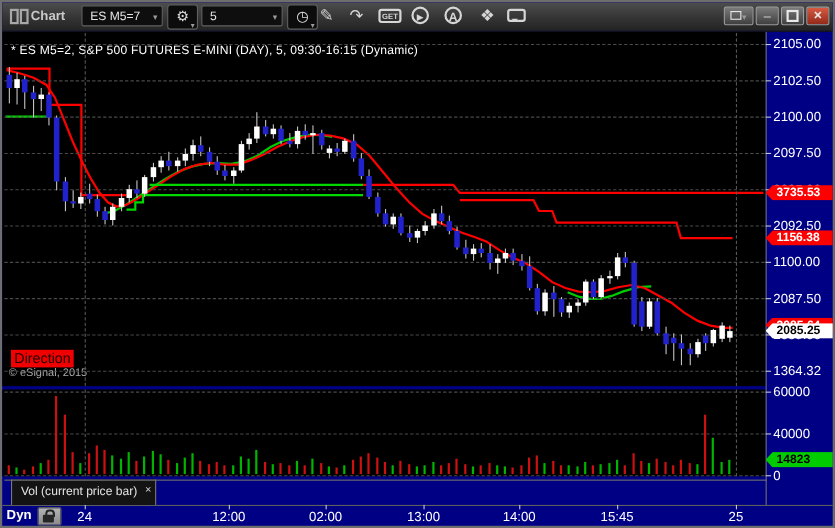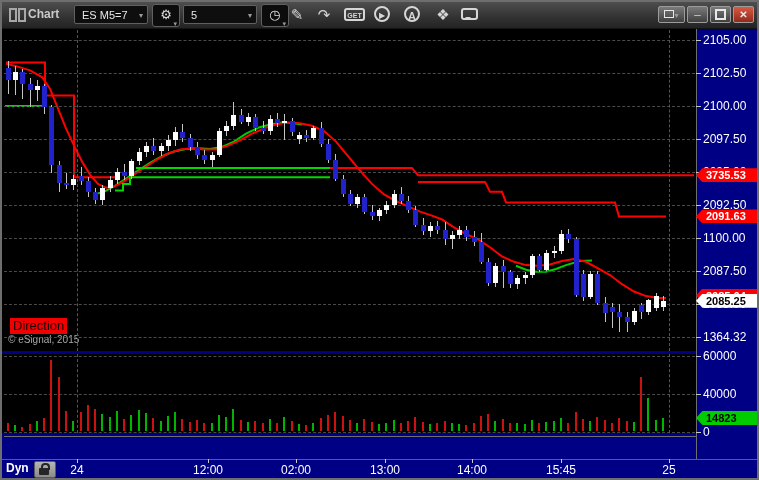--- a/index.html
+++ b/index.html
@@ -136,20 +136,21 @@
         <polyline points="92,192.4 102,189.8 112,184.5 124,176.6 136,168.7 148,160.8 160,154.2 172,149.5 184,146.9 196,146.2 208,146.9 220,144.9 232,139.6 244,131.7 256,125.8 268,122.5 280,120.5 292,121.2 300,122.5" fill="none" stroke="#00cc00" stroke-width="2"></polyline>
         <polyline points="514,263.7 524,267.7 534,269.7 544,269.7 554,267.0 564,263.1 578,259.1 590,258.4" fill="none" stroke="#00cc00" stroke-width="2"></polyline>
         <polyline points="4,61.8 15,64.4 28,68.4 40,75.0 48,86.8 56,106.6 64,126.4 72,143.6 80,159.4 88,172.6 96,181.9 104,185.8 112,184.5 120,180.6 130,174.0 142,166.0 154,158.1 166,151.5 178,147.6 190,146.2 202,147.6 214,147.6 226,143.6 238,138.3 250,131.7 262,126.4 274,122.5 286,120.5 298,121.2 310,123.8 322,129.1 334,139.6 346,154.2 358,168.7 370,181.9 382,192.4 394,199.0 406,204.3 418,209.6 430,213.6 440,217.5 452,225.4 464,232.0 476,237.3 488,245.2 500,254.5 512,259.8 524,263.1 536,263.7 548,262.4 560,259.1 572,257.1 584,259.8 596,266.4 608,273.0 620,282.2 632,289.5 644,294.1 656,296.1 664,296.1" fill="none" stroke="#ff0000" stroke-width="2"></polyline>
         <polyline points="3,104.0 43,104.0" fill="none" stroke="#00d800" stroke-width="2"></polyline>
         <polyline points="4,60.4 43,60.4 43,93.4 72,93.4 72,175.3 113,175.3" fill="none" stroke="#ff0000" stroke-width="2"></polyline>
         <polyline points="113,188.5 121,188.5 121,181.9 128,181.9 128,175.3 328,175.3" fill="none" stroke="#00d800" stroke-width="2"></polyline>
         <polyline points="134,166.0 328,166.0" fill="none" stroke="#00d800" stroke-width="2"></polyline>
         <polyline points="328,166.0 410,166.0 416,173.3 692,173.3" fill="none" stroke="#ff0000" stroke-width="2"></polyline>
         <polyline points="416,179.9 483,179.9 488,189.8 500,189.8 504,200.4 613,200.4 617,214.5 664,214.5" fill="none" stroke="#ff0000" stroke-width="2"></polyline>
       </svg>
+    <div id="chart-header">* ES M5=2, S&amp;P 500 FUTURES E-MINI (DAY), 5, 09:30-16:15 (Dynamic)</div>
     <div id="direction-label">Direction</div>
     <div id="copyright">© eSignal, 2015</div>
   <div class="grid-h" style="top: 38px;"></div>
       <div class="grid-h" style="top: 71px;"></div>
       <div class="grid-h" style="top: 104px;"></div>
       <div class="grid-h" style="top: 137px;"></div>
       <div class="grid-h" style="top: 170px;"></div>
       <div class="grid-h" style="top: 203px;"></div>
       <div class="grid-h" style="top: 236px;"></div>
       <div class="grid-h" style="top: 269px;"></div>
@@ -469,25 +470,29 @@
       <div class="t-label" style="left: 272px;">02:00</div>
       <div class="t-tick" style="left: 383px;"></div>
       <div class="t-label" style="left: 361px;">13:00</div>
       <div class="t-tick" style="left: 470px;"></div>
       <div class="t-label" style="left: 448px;">14:00</div>
       <div class="t-tick" style="left: 559px;"></div>
       <div class="t-label" style="left: 537px;">15:45</div>
       <div class="t-tick" style="left: 667px;"></div>
       <div class="t-label" style="left: 645px;">25</div>
       <div class="badge" style="top: 166.3px; background: rgb(255, 0, 0); color: rgb(255, 255, 255);">3735.53</div>
-      <div class="badge" style="top: 207.484px; background: rgb(255, 0, 0); color: rgb(255, 255, 255);">2091.63</div>
+      <div class="badge" style="top: 207.484px; background: rgb(255, 0, 0); color: rgb(255, 255, 255);">1156.38</div>
       <div class="badge" style="top: 286.552px; background: rgb(255, 0, 0); color: rgb(255, 255, 255);">2085.64</div>
       <div class="badge" style="top: 291.7px; background: rgb(255, 255, 255); color: rgb(0, 0, 0);">2085.25</div>
       <div class="badge" style="top: 408.918px; background: rgb(0, 204, 0); color: rgb(0, 0, 0);">14823</div>
     </div>
 
+  <div id="vol-tab">
+    <span>Vol (current price bar)</span>
+    <span id="vol-tab-close">×</span>
+  </div>
   <div id="dyn-label">Dyn</div>
   <div id="lock-btn">
     <span id="lock-shackle"></span>
     <span id="lock-body"></span>
   </div>
 
 </div>
 
 </body></html>

